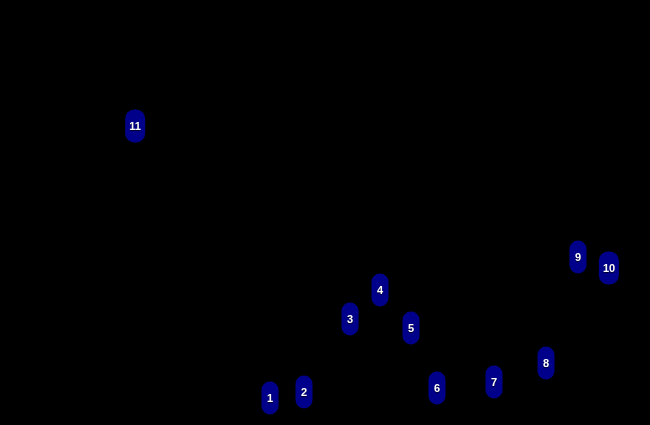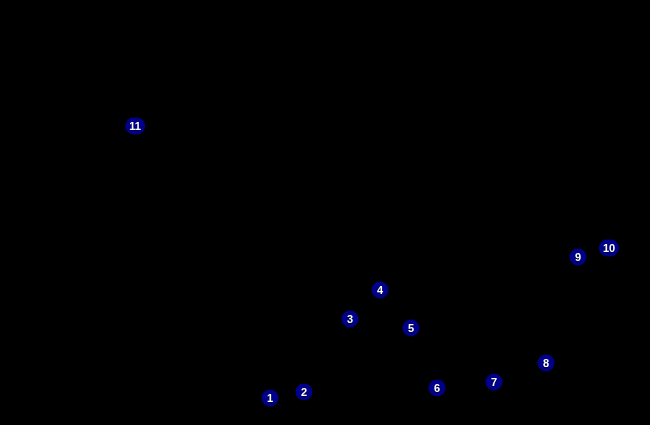--- a/index.html
+++ b/index.html
@@ -20,21 +20,21 @@
     background: #000000;
   }
   .marker-layer {
     position: absolute;
     inset: 0;
   }
   .marker {
     position: absolute;
     transform: translate(-50%, -50%);
     min-width: 17px;
-    height: 17px;
+    height: 33px;
     padding: 0 4px;
     box-sizing: border-box;
     border-radius: 9px;
     background: #00008b;
     color: #ffffff;
     font-size: 11px;
     font-weight: bold;
     line-height: 1;
     display: flex;
     align-items: center;
@@ -51,16 +51,16 @@
   <div class="marker-layer" id="marker-layer">
       <div class="marker" style="left: 270px; top: 398px; background: rgb(0, 0, 139); color: rgb(255, 255, 255);">1</div>
       <div class="marker" style="left: 304px; top: 392px; background: rgb(0, 0, 139); color: rgb(255, 255, 255);">2</div>
       <div class="marker" style="left: 350px; top: 319px; background: rgb(0, 0, 139); color: rgb(255, 255, 255);">3</div>
       <div class="marker" style="left: 380px; top: 290px; background: rgb(0, 0, 139); color: rgb(255, 255, 255);">4</div>
       <div class="marker" style="left: 411px; top: 328px; background: rgb(0, 0, 139); color: rgb(255, 255, 255);">5</div>
       <div class="marker" style="left: 437px; top: 388px; background: rgb(0, 0, 139); color: rgb(255, 255, 255);">6</div>
       <div class="marker" style="left: 494px; top: 382px; background: rgb(0, 0, 139); color: rgb(255, 255, 255);">7</div>
       <div class="marker" style="left: 546px; top: 363px; background: rgb(0, 0, 139); color: rgb(255, 255, 255);">8</div>
       <div class="marker" style="left: 578px; top: 257px; background: rgb(0, 0, 139); color: rgb(255, 255, 255);">9</div>
-      <div class="marker" style="left: 609px; top: 248px; background: rgb(0, 0, 139); color: rgb(255, 255, 255);">10</div>
+      <div class="marker" style="left: 609px; top: 268px; background: rgb(0, 0, 139); color: rgb(255, 255, 255);">10</div>
       <div class="marker" style="left: 135px; top: 126px; background: rgb(0, 0, 139); color: rgb(255, 255, 255);">11</div>
     </div>
 </div>
 
 </body></html>

